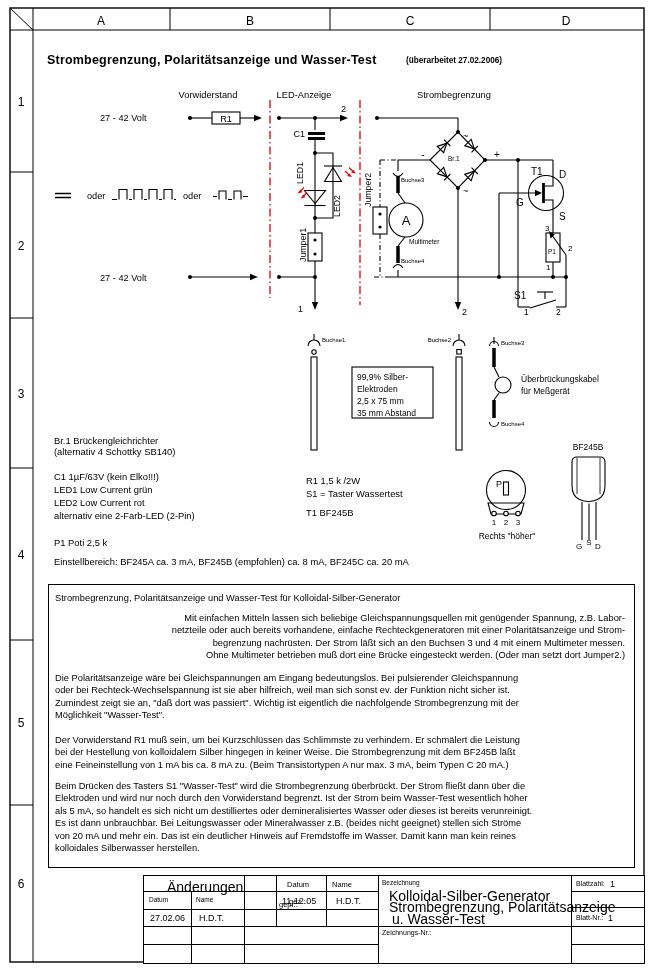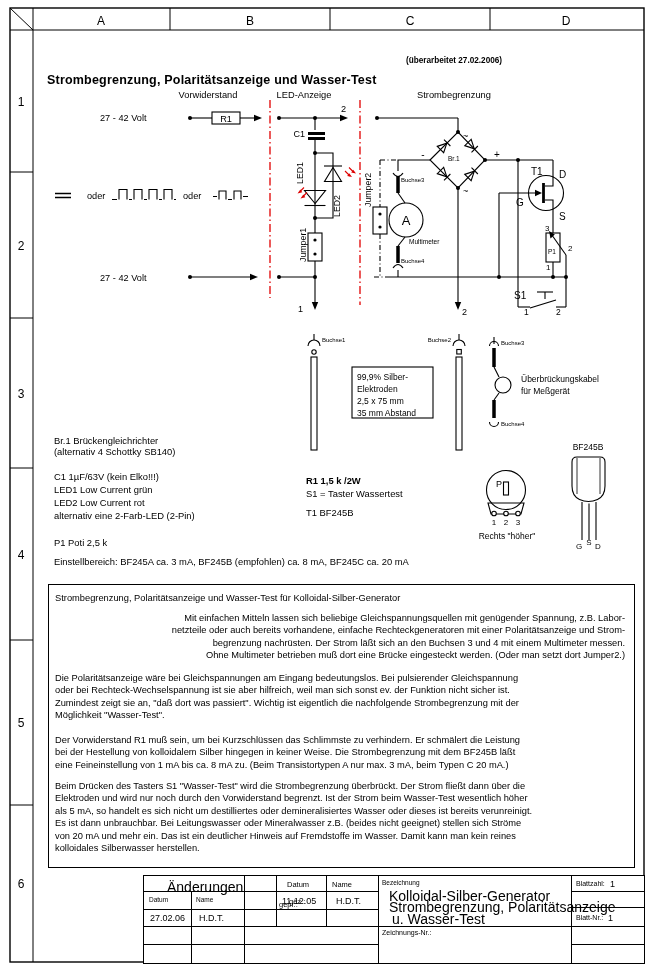--- a/index.html
+++ b/index.html
@@ -1,21 +1,21 @@
 <!DOCTYPE html>
 <html><head>
 <meta charset="utf-8">
 <style>
   html,body{margin:0;padding:0;background:#fff;}
   .page{position:relative;width:659px;height:974px;background:#ffffff;overflow:hidden;
         font-family:"Liberation Sans","DejaVu Sans",sans-serif;color:#000;}
   svg{position:absolute;left:0;top:0;}
   svg text{font-family:"Liberation Sans","DejaVu Sans",sans-serif;fill:#000;}
   .abs{position:absolute;white-space:nowrap;}
-  .doc-title{font-size:12.5px;font-weight:bold;letter-spacing:.2px;margin-top:20px;}
+  .doc-title{font-size:12.5px;font-weight:bold;letter-spacing:.2px;}
   .doc-rev{font-size:8.2px;font-weight:bold;padding-left:38px;}
   .plist{font-size:9.4px;}
   .descbox{position:absolute;left:48px;top:584px;width:585px;height:282px;border:1px solid #000;}
   .para{position:absolute;left:6px;font-size:9.3px;line-height:12.5px;white-space:pre-line;width:570px;}
   .tblock{position:absolute;left:143px;top:875px;width:500px;height:87px;border:1px solid #000;background:#fff;}
   .tb-line{position:absolute;background:#000;}
   .tb-txt{position:absolute;white-space:nowrap;}
   .f65{font-size:6.5px;} .f7{font-size:7px;} .f75{font-size:7.5px;} .f9{font-size:9px;} .f95{font-size:14px;}
 </style>
 </head>
@@ -334,21 +334,21 @@
     <div class="abs plist" style="left:54px;top:445.5px;">(alternativ 4 Schottky SB140)</div>
     <div class="abs plist" style="left:54px;top:470.5px;">C1  1µF/63V (kein Elko!!!)</div>
     <div class="abs plist" style="left:54px;top:483.5px;">LED1  Low Current grün</div>
     <div class="abs plist" style="left:54px;top:496.5px;">LED2  Low Current rot</div>
     <div class="abs plist" style="left:54px;top:509.5px;">alternativ eine 2-Farb-LED (2-Pin)</div>
     <div class="abs plist" style="left:54px;top:536.5px;">P1  Poti 2,5 k</div>
     <div class="abs plist" style="left:54px;top:555.5px;">Einstellbereich: BF245A ca. 3 mA, BF245B (empfohlen) ca. 8 mA, BF245C ca. 20 mA</div>
   </div>
 
   <div>
-    <div class="abs plist" style="left:306px;top:474.5px;font-weight:bold;">R1  1,5 k /2W</div>
+    <div class="abs plist" style="left:306px;top:474.5px;">R1  1,5 k /2W</div>
     <div class="abs plist" style="left:306px;top:488px;">S1 = Taster Wassertest</div>
     <div class="abs plist" style="left:306px;top:506.5px;">T1  BF245B</div>
   </div>
 
   <div class="descbox">
     <div class="para" style="top:7px;">Strombegrenzung, Polaritätsanzeige und Wasser-Test für Kolloidal-Silber-Generator</div>
     <div class="para" style="top:26.5px;text-align:right;">Mit einfachen Mitteln lassen sich beliebige Gleichspannungsquellen mit genügender Spannung, z.B. Labor-
 netzteile oder auch bereits vorhandene, einfache Rechteckgeneratoren mit einer Polaritätsanzeige und Strom-
 begrenzung nachrüsten. Der Strom läßt sich an den Buchsen 3 und 4 mit einem Multimeter messen.
 Ohne Multimeter betrieben muß dort eine Brücke eingesteckt werden. (Oder man setzt dort Jumper2.)</div>

